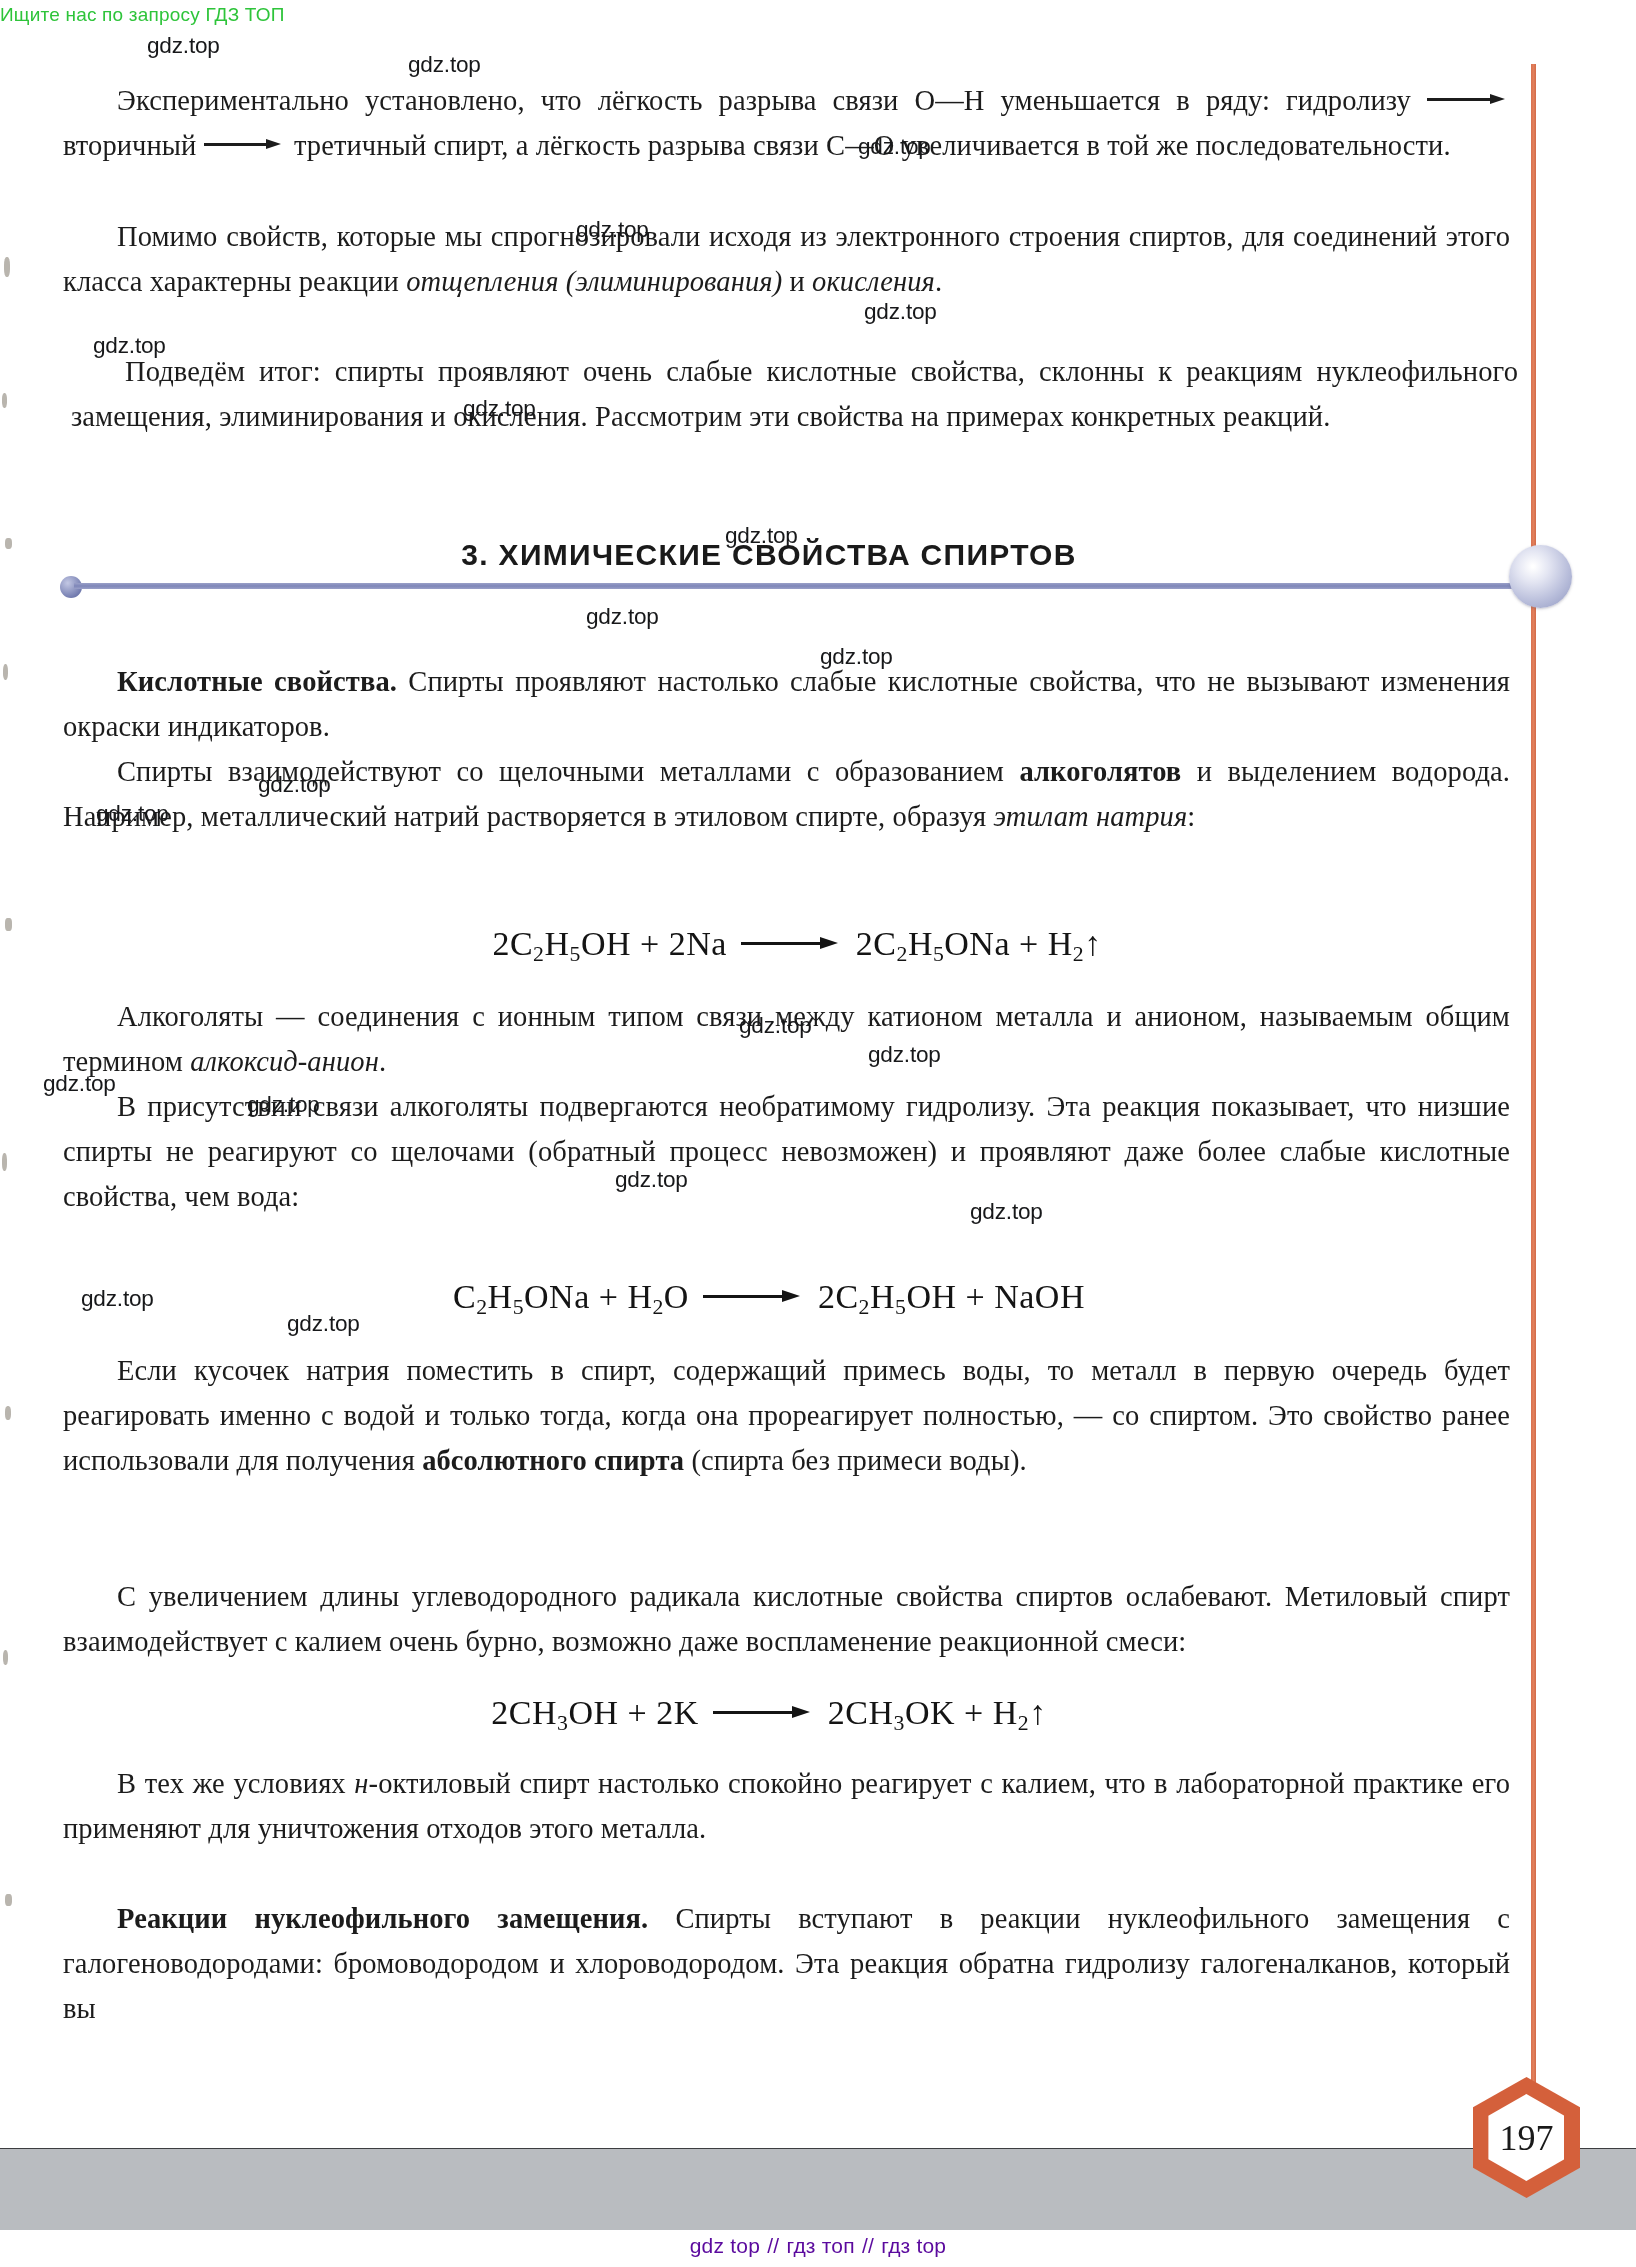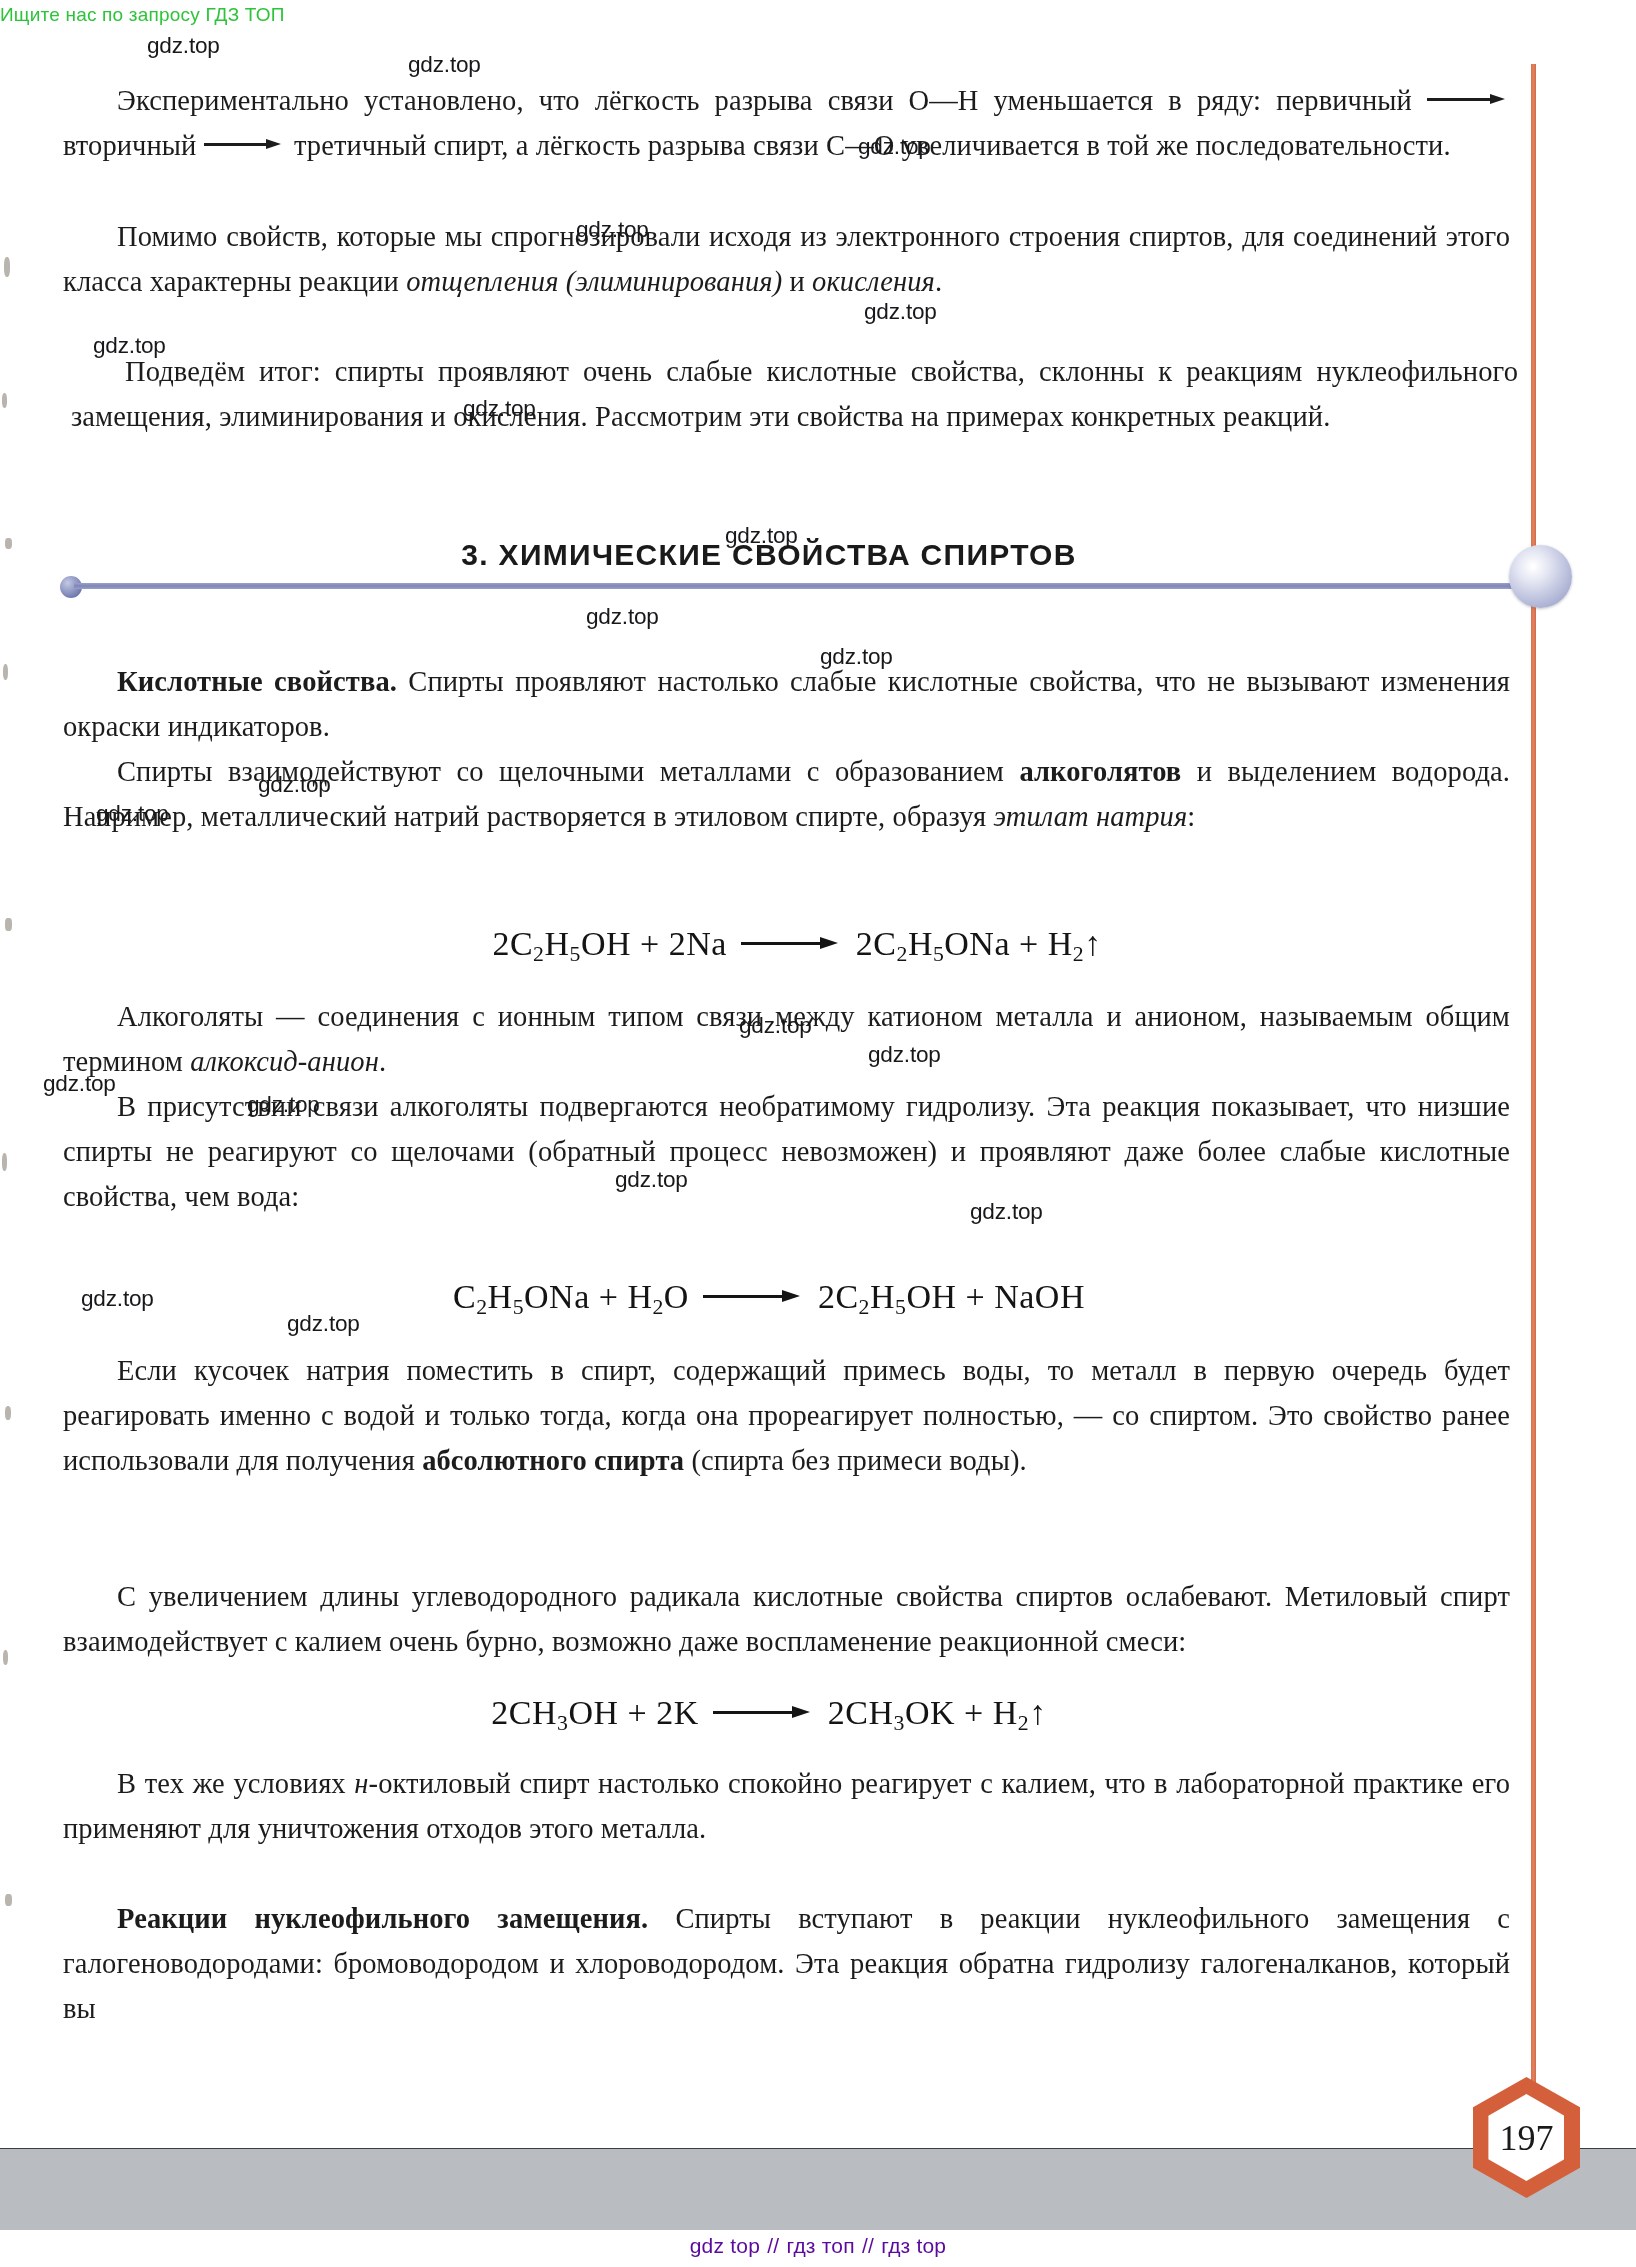--- a/index.html
+++ b/index.html
@@ -280,21 +280,21 @@
     <div class="speck" style="left:1.8px;  top:1122px;width:5.4px;  height:18px;"></div>
     <div class="speck" style="left:4.5px;  top:1375px;width:6.3px;  height:13.6px;"></div>
     <div class="speck" style="left:2.7px;  top:1619px;width:5.4px;  height:15.4px;"></div>
     <div class="speck" style="left:5.4px;  top:1863px;width:6.3px;  height:11.8px;"></div>
   </div>
 
   <div class="right-rule"></div>
 
   <div class="col" style="top:47px;">
     <p class="body-par indent">
-      <span>Экспериментально установлено, что лёгкость разрыва связи О—Н уменьшается в ряду: первичный</span>
+      <span>Экспериментально установлено, что лёгкость разрыва связи О—Н уменьшается в ряду: гидролизу</span>
       <span class="txt-arrow"></span>
       <span>вторичный</span>
       <span class="txt-arrow"></span>
       <span>третичный спирт, а лёгкость разрыва связи С—О увеличивается в той же последовательности.</span>
     </p>
   </div>
 
   <div class="col" style="top:183px;">
     <p class="body-par indent">
       <span>Помимо свойств, которые мы спрогнозировали исходя из электронного строения спиртов, для соединений этого класса характерны реакции </span><span class="i">отщепления (элиминирования)</span><span> и </span><span class="i">окисления</span><span>.</span>

